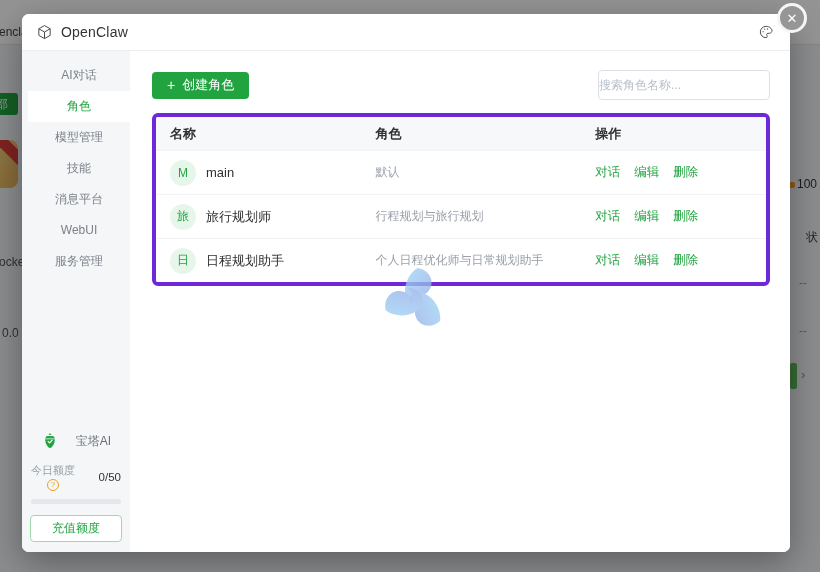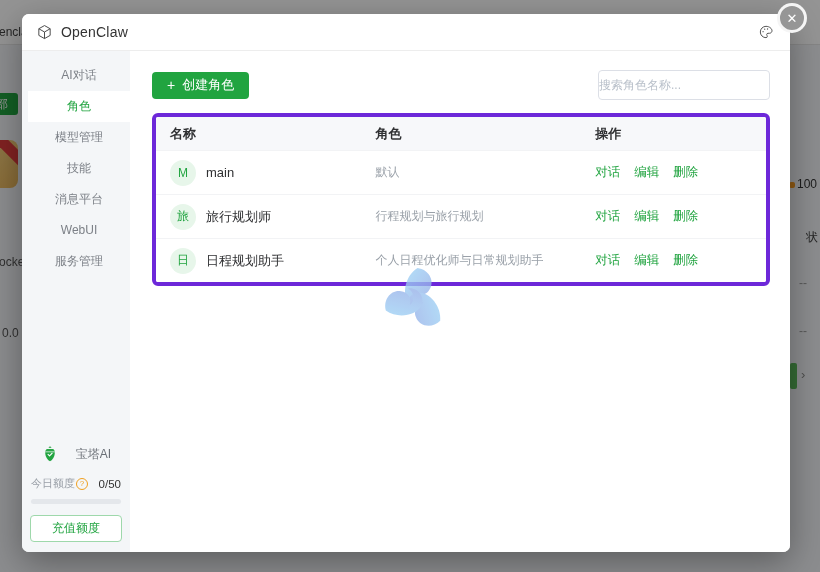--- a/index.html
+++ b/index.html
@@ -40,21 +40,21 @@
   .modal-body { display:flex; height:501px; }
 
   
   .sidebar { width:108px; background:#f4f6f8; position:relative; padding-top:9px; flex:none; }
   .side-item { height:31px; line-height:31px; text-align:center; font-size:12px; color:#7c8087; cursor:pointer;margin-left:6px; }
   .side-item.active { background:#fff; color:#21a440; }
   .side-footer { position:absolute; left:0; bottom:10px; width:100%; }
   .side-brand { display:flex; align-items:center; justify-content:center; gap:17px; margin-bottom:13px; }
   .side-brand-label { font-size:12px; color:#6a6f76; }
   .quota-row { display:flex; align-items:center; justify-content:space-between; padding:0 9px; }
-  .quota-label { font-size:11px; color:#9aa0a8; display:flex; align-items:center; gap:1px; }
+  .quota-label { font-size:11px; color:#9aa0a8; display:flex; align-items:center; gap:1px;flex-direction:column; }
   .help-icon { width:12px; height:12px; border:1px solid #f0a020; color:#f0a020; border-radius:50%;
     font-size:8px; line-height:10px; text-align:center; display:inline-block; }
   .quota-value { font-size:11.5px; color:#333; }
   .quota-bar { width:90px; height:5px; background:#e4e7eb; border-radius:3px; margin:8px auto 11px; overflow:hidden; }
   .quota-bar-fill { height:100%; width:0%; background:#21a440; border-radius:3px; }
   .recharge-btn { display:block; width:92px; height:27px; margin:0 auto; background:#fff; border:1px solid #9ed8ab;
     color:#21a440; border-radius:4px; font-size:12px; cursor:pointer; font-family:inherit; }
 
   
   .content { flex:1; position:relative; background:#fff; padding:19px 20px 0 22px; }

